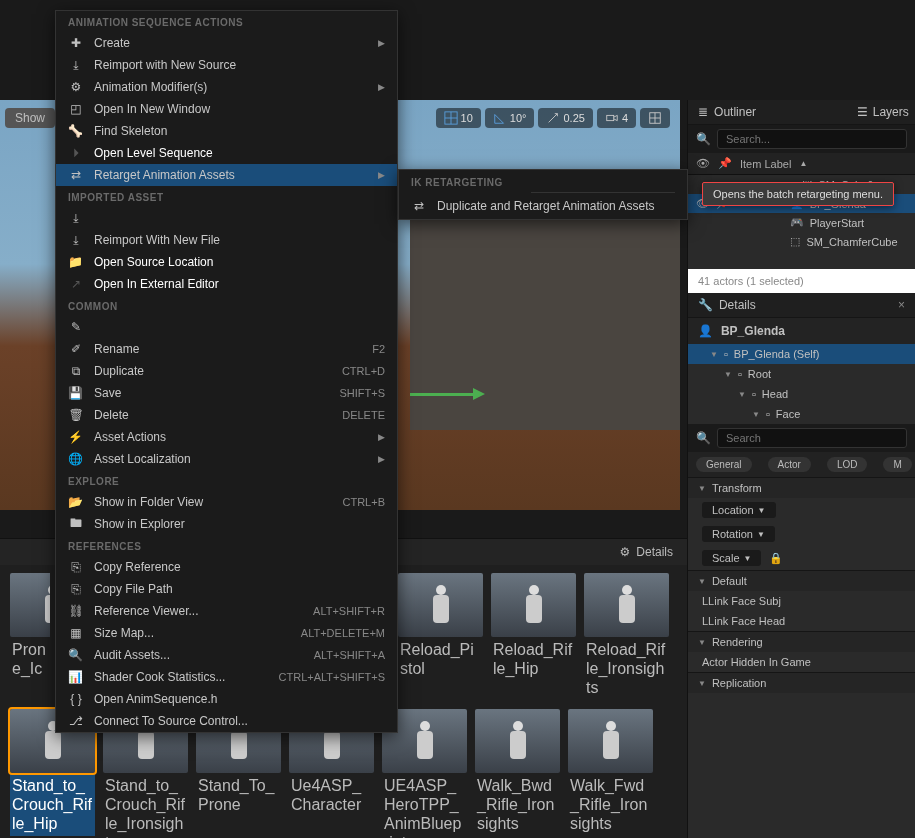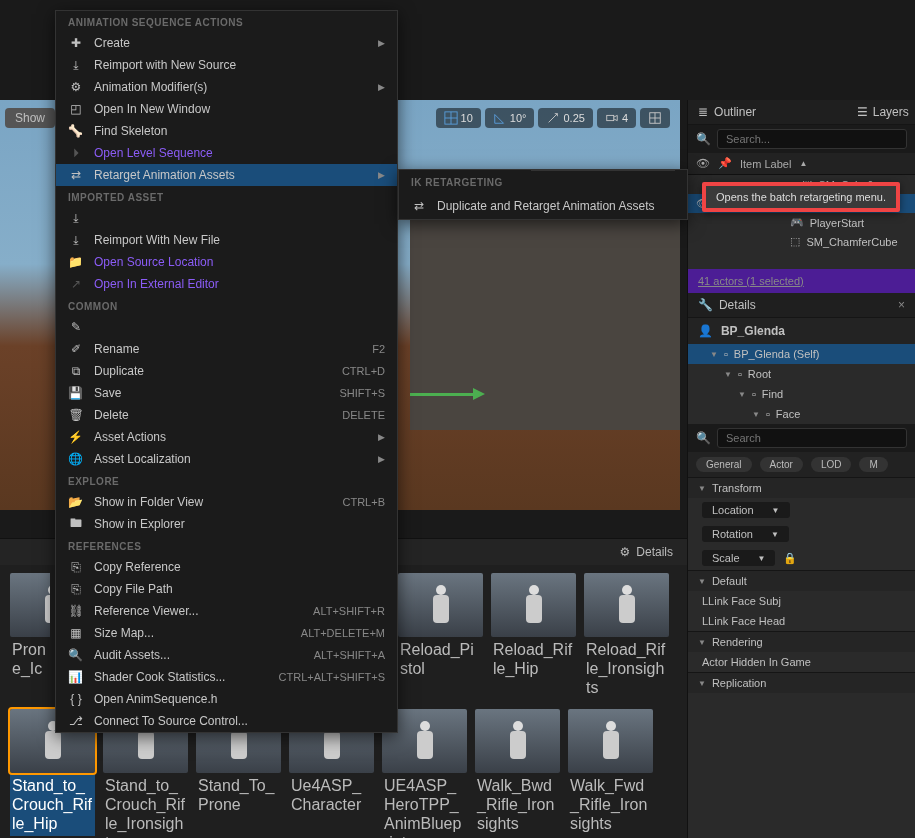--- a/index.html
+++ b/index.html
@@ -17,56 +17,56 @@
 .vc-btn { background: rgba(0,0,0,0.5); border-radius: 4px; padding: 3px 8px; color: #ddd; font-size: 11px; display: flex; align-items: center; gap: 3px; }
 .vc-icon { width: 14px; height: 14px; display: inline-block; }
 
 .context-menu { position: absolute; left: 55px; top: 10px; width: 343px; background: #1b1b1b; border: 1px solid #333; box-shadow: 0 4px 16px rgba(0,0,0,0.6); z-index: 100; }
 .cm-header { color: #6a6a6a; font-size: 10px; padding: 6px 12px 4px; letter-spacing: 0.5px; font-weight: 600; }
 .cm-item { display: flex; align-items: center; padding: 3px 12px; gap: 10px; cursor: pointer; position: relative; }
 .cm-item.highlighted { background: #1a4d7a; }
 .cm-item.disabled { color: #555; }
 .cm-icon { width: 16px; height: 16px; display: flex; align-items: center; justify-content: center; flex-shrink: 0; }
 .cm-label { flex: 1; color: #c8c8c8; }
-.cm-item.disabled .cm-label { color: #8b5cf6; }
+.cm-item.disabled .cm-label { color: #ffffff; }
 .cm-shortcut { color: #888; font-size: 11px; }
 .cm-arrow { color: #888; font-size: 9px; }
 
 .submenu { position: absolute; left: 398px; top: 169px; width: 290px; background: #1b1b1b; border: 1px solid #333; box-shadow: 0 4px 16px rgba(0,0,0,0.6); z-index: 110; }
 .sub-header { color: #6a6a6a; font-size: 10px; padding: 7px 12px 5px; letter-spacing: 0.5px; font-weight: 600; }
 .sub-item { display: flex; align-items: center; padding: 5px 12px; gap: 10px; }
 
-.tooltip { position: absolute; left: 702px; top: 182px; background: #3a3a3a; border: 4px solid #ef4444; padding: 5px 10px; color: #ddd; font-size: 11px; z-index: 200; border-radius: 2px; box-shadow: 0 2px 8px rgba(0,0,0,0.5); }
+.tooltip { position: absolute; left: 702px; top: 182px; background: #3a3a3a; border: 1px solid #ef4444; padding: 5px 10px; color: #ddd; font-size: 11px; z-index: 200; border-radius: 2px; box-shadow: 0 2px 8px rgba(0,0,0,0.5); }
 
 .right-panel { position: absolute; right: 0; top: 100px; width: 228px; height: 738px; background: #2a2a2a; border-left: 1px solid #111; }
 .panel-tab { display: flex; align-items: center; padding: 5px 10px; background: #1f1f1f; gap: 6px; border-bottom: 1px solid #151515; }
 .panel-tab .close { margin-left: auto; color: #888; cursor: pointer; }
 .layers-tab { position: absolute; right: 0; top: 100px; width: 68px; padding: 5px 10px; background: #1f1f1f; display: flex; gap: 5px; align-items: center; }
 
 .search-row { display: flex; align-items: center; padding: 4px 8px; background: #1a1a1a; gap: 6px; }
 .search-input { flex: 1; background: #111; border: 1px solid #333; border-radius: 3px; padding: 3px 8px; color: #999; font-size: 11px; }
 .header-row { display: flex; align-items: center; padding: 4px 8px; background: #222; gap: 8px; font-size: 11px; color: #aaa; border-bottom: 1px solid #111; }
 .vis-icon, .pin-icon { width: 14px; text-align: center; }
 
 .tree-item { display: flex; align-items: center; padding: 3px 8px; gap: 6px; font-size: 11px; }
 .tree-item.selected { background: #1a4d7a; }
 .tree-item .indent { display: inline-block; }
-.actor-count { padding: 6px 10px; color: #888; font-size: 11px; background: #4c1d95; text-decoration: underline; }
+.actor-count { padding: 6px 10px; color: #888; font-size: 11px; background: #ffffff; }
 .details-header { padding: 6px 10px; display: flex; align-items: center; gap: 8px; background: #232323; }
 .comp-row { padding: 4px 10px 4px 16px; display: flex; align-items: center; gap: 6px; font-size: 11px; }
 .comp-row.selected { background: #1a4d7a; }
 .expand-tri { color: #888; font-size: 8px; cursor: pointer; }
 
-.filter-btns { display: flex; gap: 8px; padding: 5px 8px; background: #222; }
+.filter-btns { display: flex; gap: 16px; padding: 5px 8px; background: #222; }
 .filter-btn { background: #333; border-radius: 10px; padding: 2px 10px; font-size: 10px; color: #bbb; cursor: pointer; }
 
 .prop-section { border-top: 1px solid #151515; }
 .prop-header { display: flex; align-items: center; padding: 4px 10px; background: #252525; gap: 6px; font-size: 11px; }
 .prop-row { display: flex; align-items: center; padding: 4px 14px; gap: 8px; font-size: 11px; }
-.prop-pill { background: #1a1a1a; border-radius: 3px; padding: 2px 10px; display: flex; gap: 18px; align-items: center; }
+.prop-pill { background: #1a1a1a; border-radius: 3px; padding: 2px 10px; display: flex; gap: 4px; align-items: center; }
 
 .content-browser { position: absolute; left: 0; bottom: 0; width: 687px; height: 300px; background: #1f1f1f; border-top: 1px solid #111; }
 .cb-toolbar { display: flex; justify-content: flex-end; padding: 6px 14px; align-items: center; gap: 6px; background: #242424; }
 .cb-settings { display: flex; gap: 6px; align-items: center; color: #bbb; cursor: pointer; }
 .asset-grid { display: flex; flex-wrap: wrap; gap: 8px; padding: 8px 10px; }
 .asset-card { width: 85px; display: flex; flex-direction: column; }
 .asset-thumb { width: 85px; height: 64px; background: linear-gradient(180deg,#6a7580,#3a4048); border-radius: 2px; position: relative; display: flex; align-items: center; justify-content: center; }
 .asset-thumb.selected { outline: 2px solid #ff9800; }
 .asset-char { width: 30px; height: 44px; position: relative; }
 .asset-char::before { content:""; position:absolute; top:2px; left:10px; width:10px; height:10px; background:#ddd; border-radius:50%; }
@@ -256,21 +256,21 @@
     <span class="cm-icon">{ }</span>
     <span class="cm-label">Open AnimSequence.h</span>
   </div>
   <div class="cm-item">
     <span class="cm-icon">⎇</span>
     <span class="cm-label">Connect To Source Control...</span>
   </div>
 </div>
 
 <div class="submenu">
-  <div style="display:flex;align-items:flex-start;gap:16px;">
+  <div style="display:flex;align-items:flex-end;gap:16px;">
     <div class="sub-header">IK RETARGETING</div>
     <div style="flex:1;height:1px;background:#333;margin-right:12px;"></div>
   </div>
   <div class="sub-item">
     <span class="cm-icon">⇄</span>
     <span class="cm-label">Duplicate and Retarget Animation Assets</span>
   </div>
 </div>
 
 <div class="tooltip">Opens the batch retargeting menu.</div>
@@ -343,21 +343,21 @@
       <div class="comp-row">
         <span style="width:14px;display:inline-block"></span>
         <span class="expand-tri">▼</span>
         <span>▫</span>
         <span>Root</span>
       </div>
       <div class="comp-row">
         <span style="width:28px;display:inline-block"></span>
         <span class="expand-tri">▼</span>
         <span>▫</span>
-        <span>Find</span>
+        <span>Head</span>
       </div>
       <div class="comp-row">
         <span style="width:42px;display:inline-block"></span>
         <span class="expand-tri">▼</span>
         <span>▫</span>
         <span>Face</span>
       </div>
     </div>
   <div class="search-row">
     <span>🔍</span>

